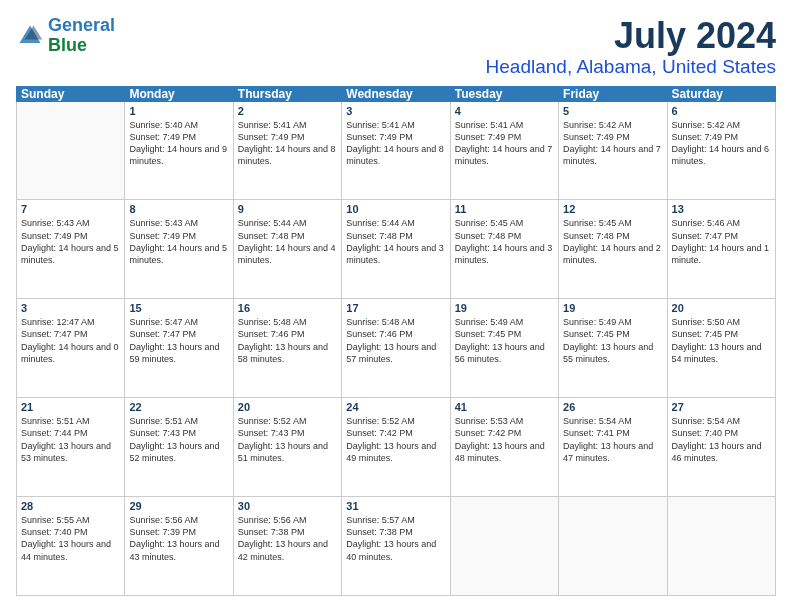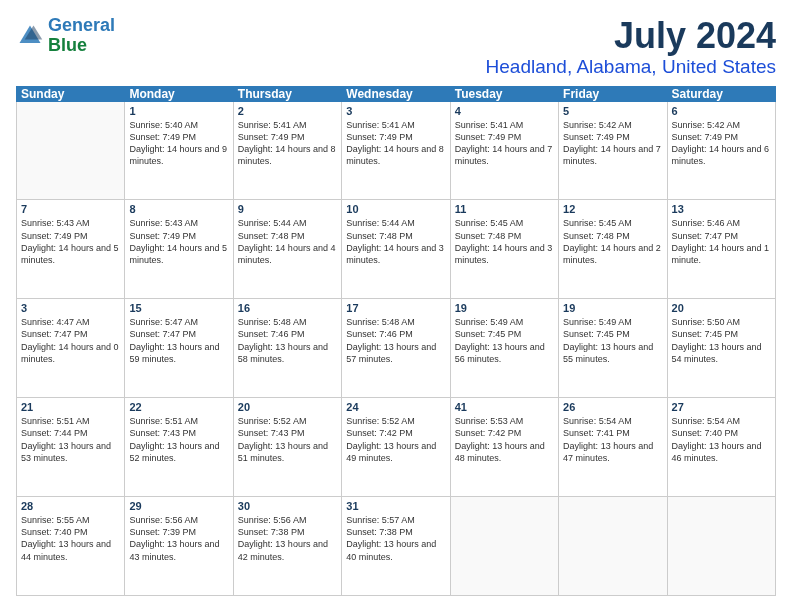--- a/index.html
+++ b/index.html
@@ -222,21 +222,21 @@
             <span class="day-number">13</span>
             <div class="day-info">Sunrise: 5:46 AM
 Sunset: 7:47 PM
 Daylight: 14 hours
 and 1 minute.</div>
           </td>
         </tr>
         <tr>
           <td>
             <span class="day-number">3</span>
-            <div class="day-info">Sunrise: 4:47 AM
+            <div class="day-info">Sunrise: 12:47 AM
 Sunset: 7:47 PM
 Daylight: 14 hours
 and 0 minutes.</div>
           </td>
           <td>
             <span class="day-number">15</span>
             <div class="day-info">Sunrise: 5:47 AM
 Sunset: 7:47 PM
 Daylight: 13 hours
 and 59 minutes.</div>

